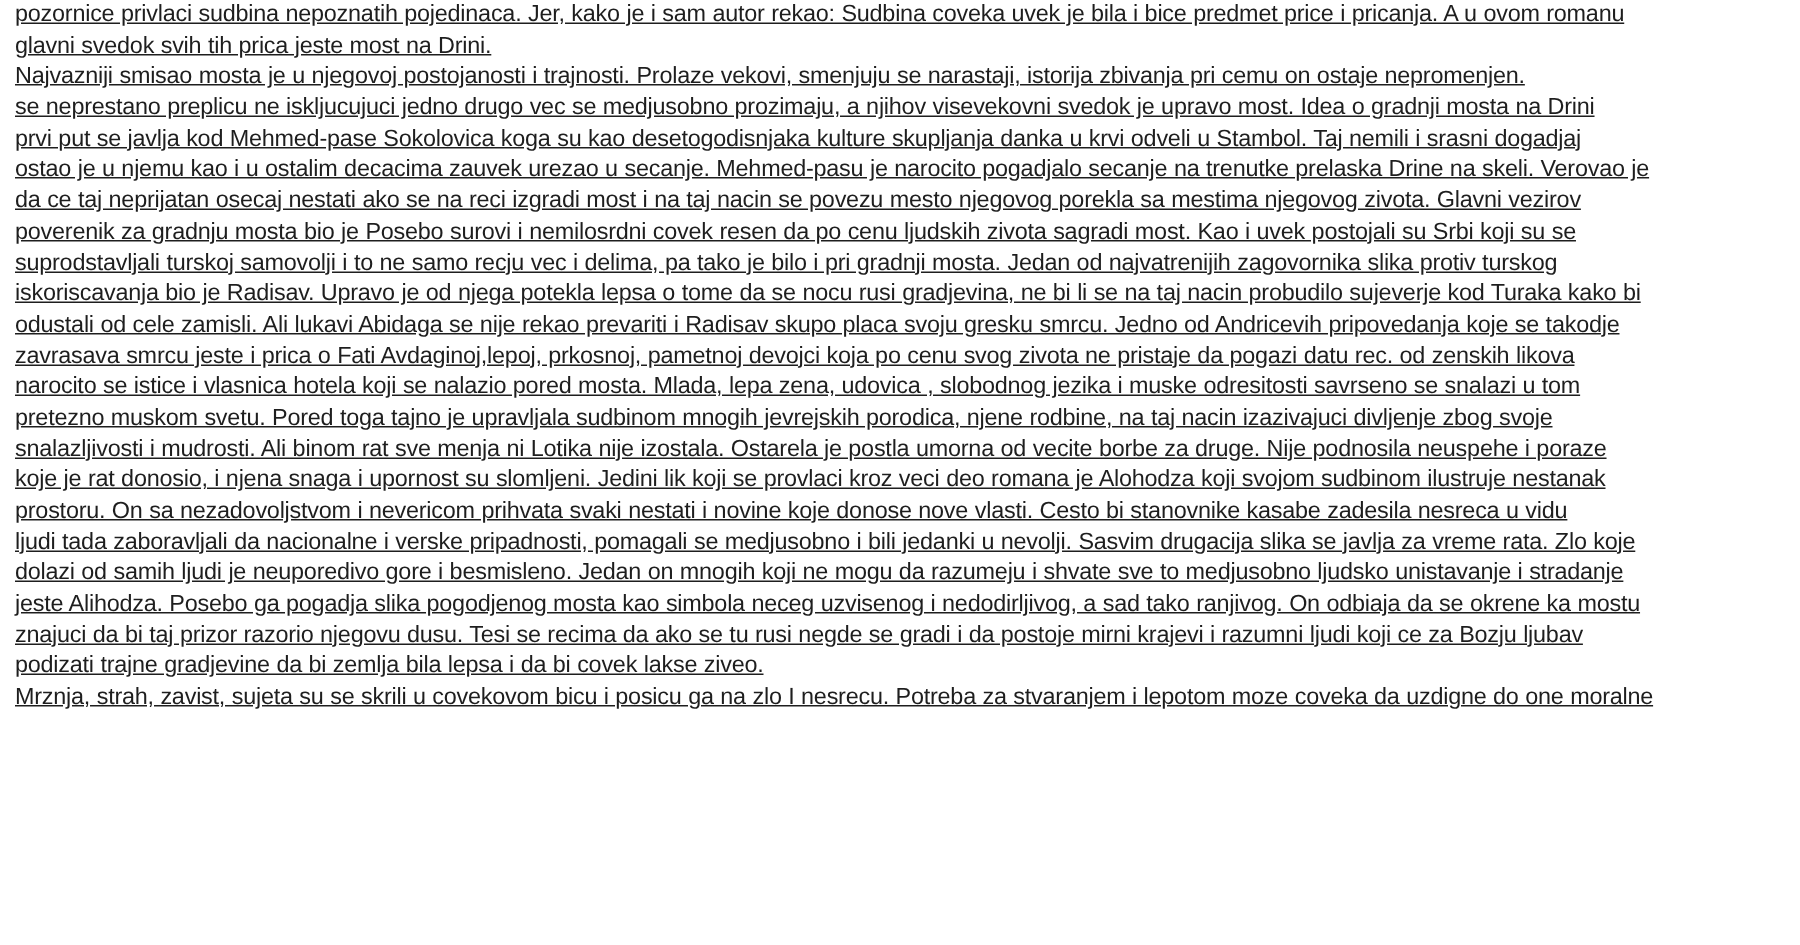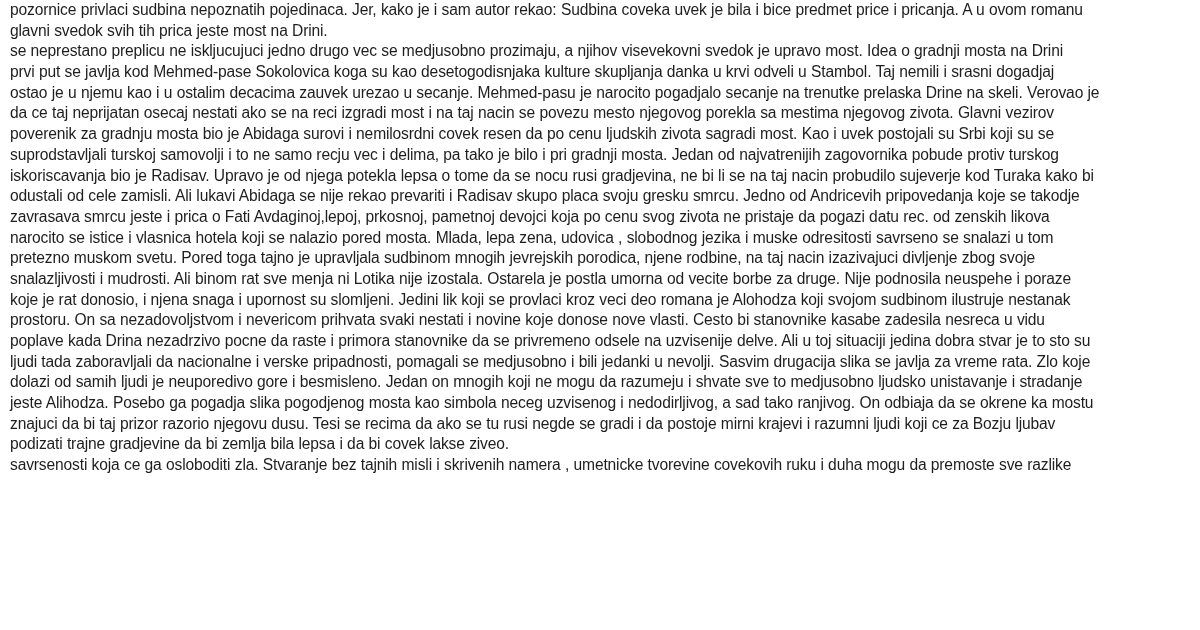--- a/index.html
+++ b/index.html
@@ -17,47 +17,48 @@
       position: absolute;
       left: 10px;
       top: 0px;
       width: 1190px;
       font-family: "Liberation Sans", sans-serif;
       font-size: 15.6px;
       line-height: 20.7px;
       color: #1e1e1e;
       letter-spacing: -0.15px;
       word-spacing: 0.2px;
+      text-decoration: underline;
     }
     .line {
       white-space: nowrap;
       height: 20.7px;
       overflow: visible;
     }
   </style>
 </head>
 <body>
 
 <div class="doc">
   <div class="line">pozornice privlaci sudbina nepoznatih pojedinaca. Jer, kako je i sam autor rekao: Sudbina coveka uvek je bila i bice predmet price i pricanja. A u ovom romanu</div>
   <div class="line">glavni svedok svih tih prica jeste most na Drini.</div>
+  <div class="line">Najvazniji smisao mosta je u njegovoj postojanosti i trajnosti. Prolaze vekovi, smenjuju se narastaji, istorija zbivanja pri cemu on ostaje nepromenjen.</div>
   <div class="line">se neprestano preplicu ne iskljucujuci jedno drugo vec se medjusobno prozimaju, a njihov visevekovni svedok je upravo most. Idea o gradnji mosta na Drini</div>
   <div class="line">prvi put se javlja kod Mehmed-pase Sokolovica koga su kao desetogodisnjaka kulture skupljanja danka u krvi odveli u Stambol. Taj nemili i srasni dogadjaj</div>
   <div class="line">ostao je u njemu kao i u ostalim decacima zauvek urezao u secanje. Mehmed-pasu je narocito pogadjalo secanje na trenutke prelaska Drine na skeli. Verovao je</div>
   <div class="line">da ce taj neprijatan osecaj nestati ako se na reci izgradi most i na taj nacin se povezu mesto njegovog porekla sa mestima njegovog zivota. Glavni vezirov</div>
-  <div class="line">poverenik za gradnju mosta bio je Abidaga surovi i nemilosrdni covek resen da po cenu ljudskih zivota sagradi most. Kao i uvek postojali su Srbi koji su se</div>
-  <div class="line">suprodstavljali turskoj samovolji i to ne samo recju vec i delima, pa tako je bilo i pri gradnji mosta. Jedan od najvatrenijih zagovornika pobude protiv turskog</div>
+  <div class="line">poverenik za gradnju mosta bio je Posebo surovi i nemilosrdni covek resen da po cenu ljudskih zivota sagradi most. Kao i uvek postojali su Srbi koji su se</div>
+  <div class="line">suprodstavljali turskoj samovolji i to ne samo recju vec i delima, pa tako je bilo i pri gradnji mosta. Jedan od najvatrenijih zagovornika slika protiv turskog</div>
   <div class="line">iskoriscavanja bio je Radisav. Upravo je od njega potekla lepsa o tome da se nocu rusi gradjevina, ne bi li se na taj nacin probudilo sujeverje kod Turaka kako bi</div>
   <div class="line">odustali od cele zamisli. Ali lukavi Abidaga se nije rekao prevariti i Radisav skupo placa svoju gresku smrcu. Jedno od Andricevih pripovedanja koje se takodje</div>
   <div class="line">zavrasava smrcu jeste i prica o Fati Avdaginoj,lepoj, prkosnoj, pametnoj devojci koja po cenu svog zivota ne pristaje da pogazi datu rec. od zenskih likova</div>
   <div class="line">narocito se istice i vlasnica hotela koji se nalazio pored mosta. Mlada, lepa zena, udovica , slobodnog jezika i muske odresitosti savrseno se snalazi u tom</div>
   <div class="line">pretezno muskom svetu. Pored toga tajno je upravljala sudbinom mnogih jevrejskih porodica, njene rodbine, na taj nacin izazivajuci divljenje zbog svoje</div>
   <div class="line">snalazljivosti i mudrosti. Ali binom rat sve menja ni Lotika nije izostala. Ostarela je postla umorna od vecite borbe za druge. Nije podnosila neuspehe i poraze</div>
   <div class="line">koje je rat donosio, i njena snaga i upornost su slomljeni. Jedini lik koji se provlaci kroz veci deo romana je Alohodza koji svojom sudbinom ilustruje nestanak</div>
   <div class="line">prostoru. On sa nezadovoljstvom i nevericom prihvata svaki nestati i novine koje donose nove vlasti. Cesto bi stanovnike kasabe zadesila nesreca u vidu</div>
-  <div class="line">poplave kada Drina nezadrzivo pocne da raste i primora stanovnike da se privremeno odsele na uzvisenije delve. Ali u toj situaciji jedina dobra stvar je to sto su</div>
   <div class="line">ljudi tada zaboravljali da nacionalne i verske pripadnosti, pomagali se medjusobno i bili jedanki u nevolji. Sasvim drugacija slika se javlja za vreme rata. Zlo koje</div>
   <div class="line">dolazi od samih ljudi je neuporedivo gore i besmisleno. Jedan on mnogih koji ne mogu da razumeju i shvate sve to medjusobno ljudsko unistavanje i stradanje</div>
   <div class="line">jeste Alihodza. Posebo ga pogadja slika pogodjenog mosta kao simbola neceg uzvisenog i nedodirljivog, a sad tako ranjivog. On odbiaja da se okrene ka mostu</div>
   <div class="line">znajuci da bi taj prizor razorio njegovu dusu. Tesi se recima da ako se tu rusi negde se gradi i da postoje mirni krajevi i razumni ljudi koji ce za Bozju ljubav</div>
   <div class="line">podizati trajne gradjevine da bi zemlja bila lepsa i da bi covek lakse ziveo.</div>
-  <div class="line">savrsenosti koja ce ga osloboditi zla. Stvaranje bez tajnih misli i skrivenih namera , umetnicke tvorevine covekovih ruku i duha mogu da premoste sve razlike</div>
+  <div class="line">Mrznja, strah, zavist, sujeta su se skrili u covekovom bicu i posicu ga na zlo I nesrecu. Potreba za stvaranjem i lepotom moze coveka da uzdigne do one moralne</div>
 </div>
 
 </body></html>

